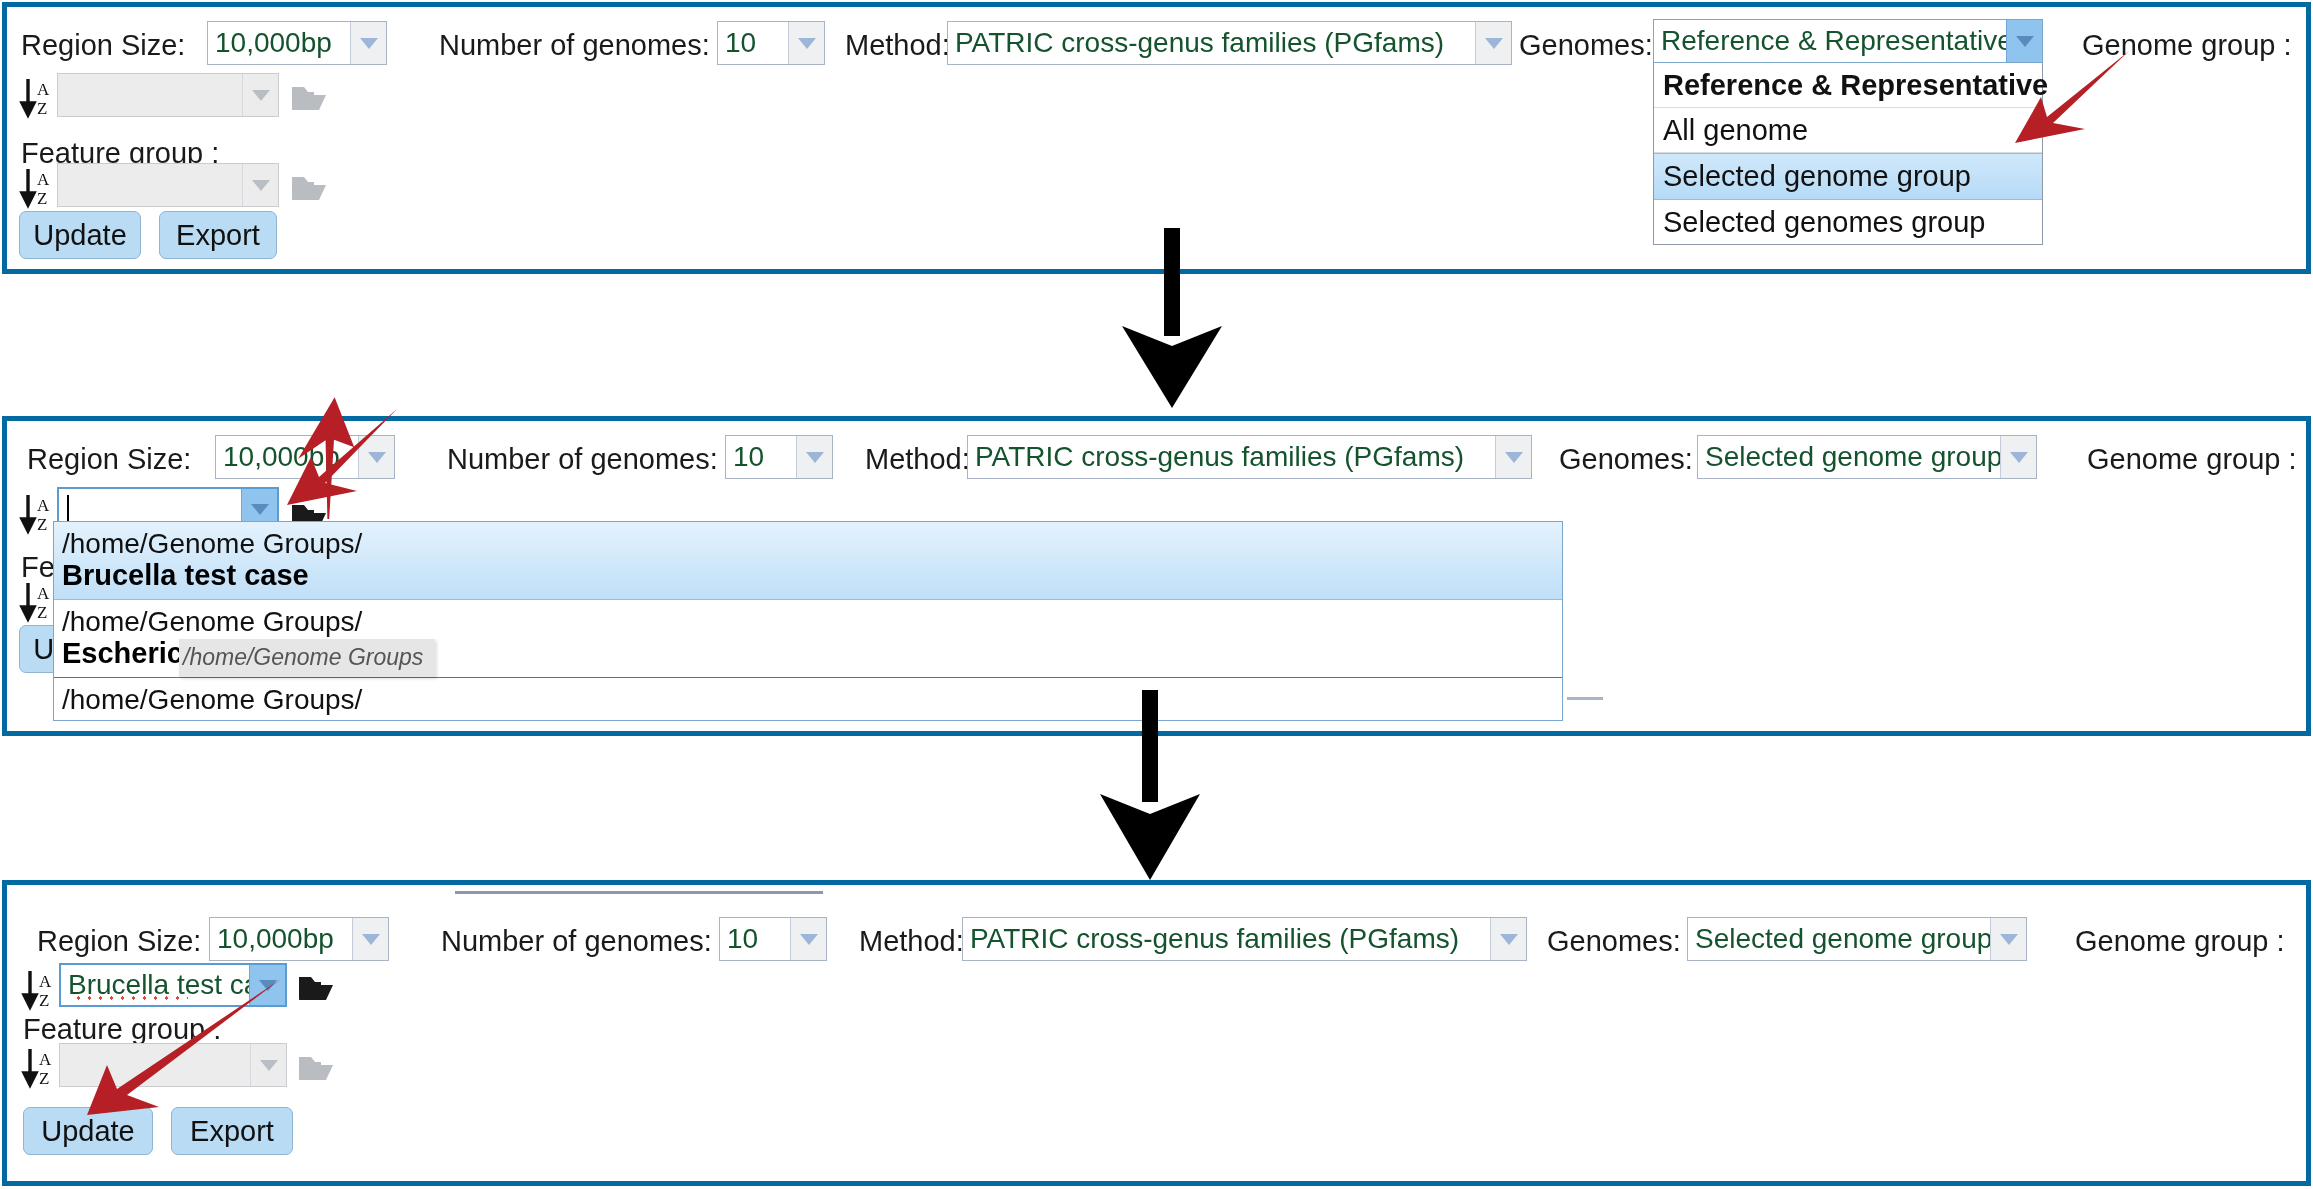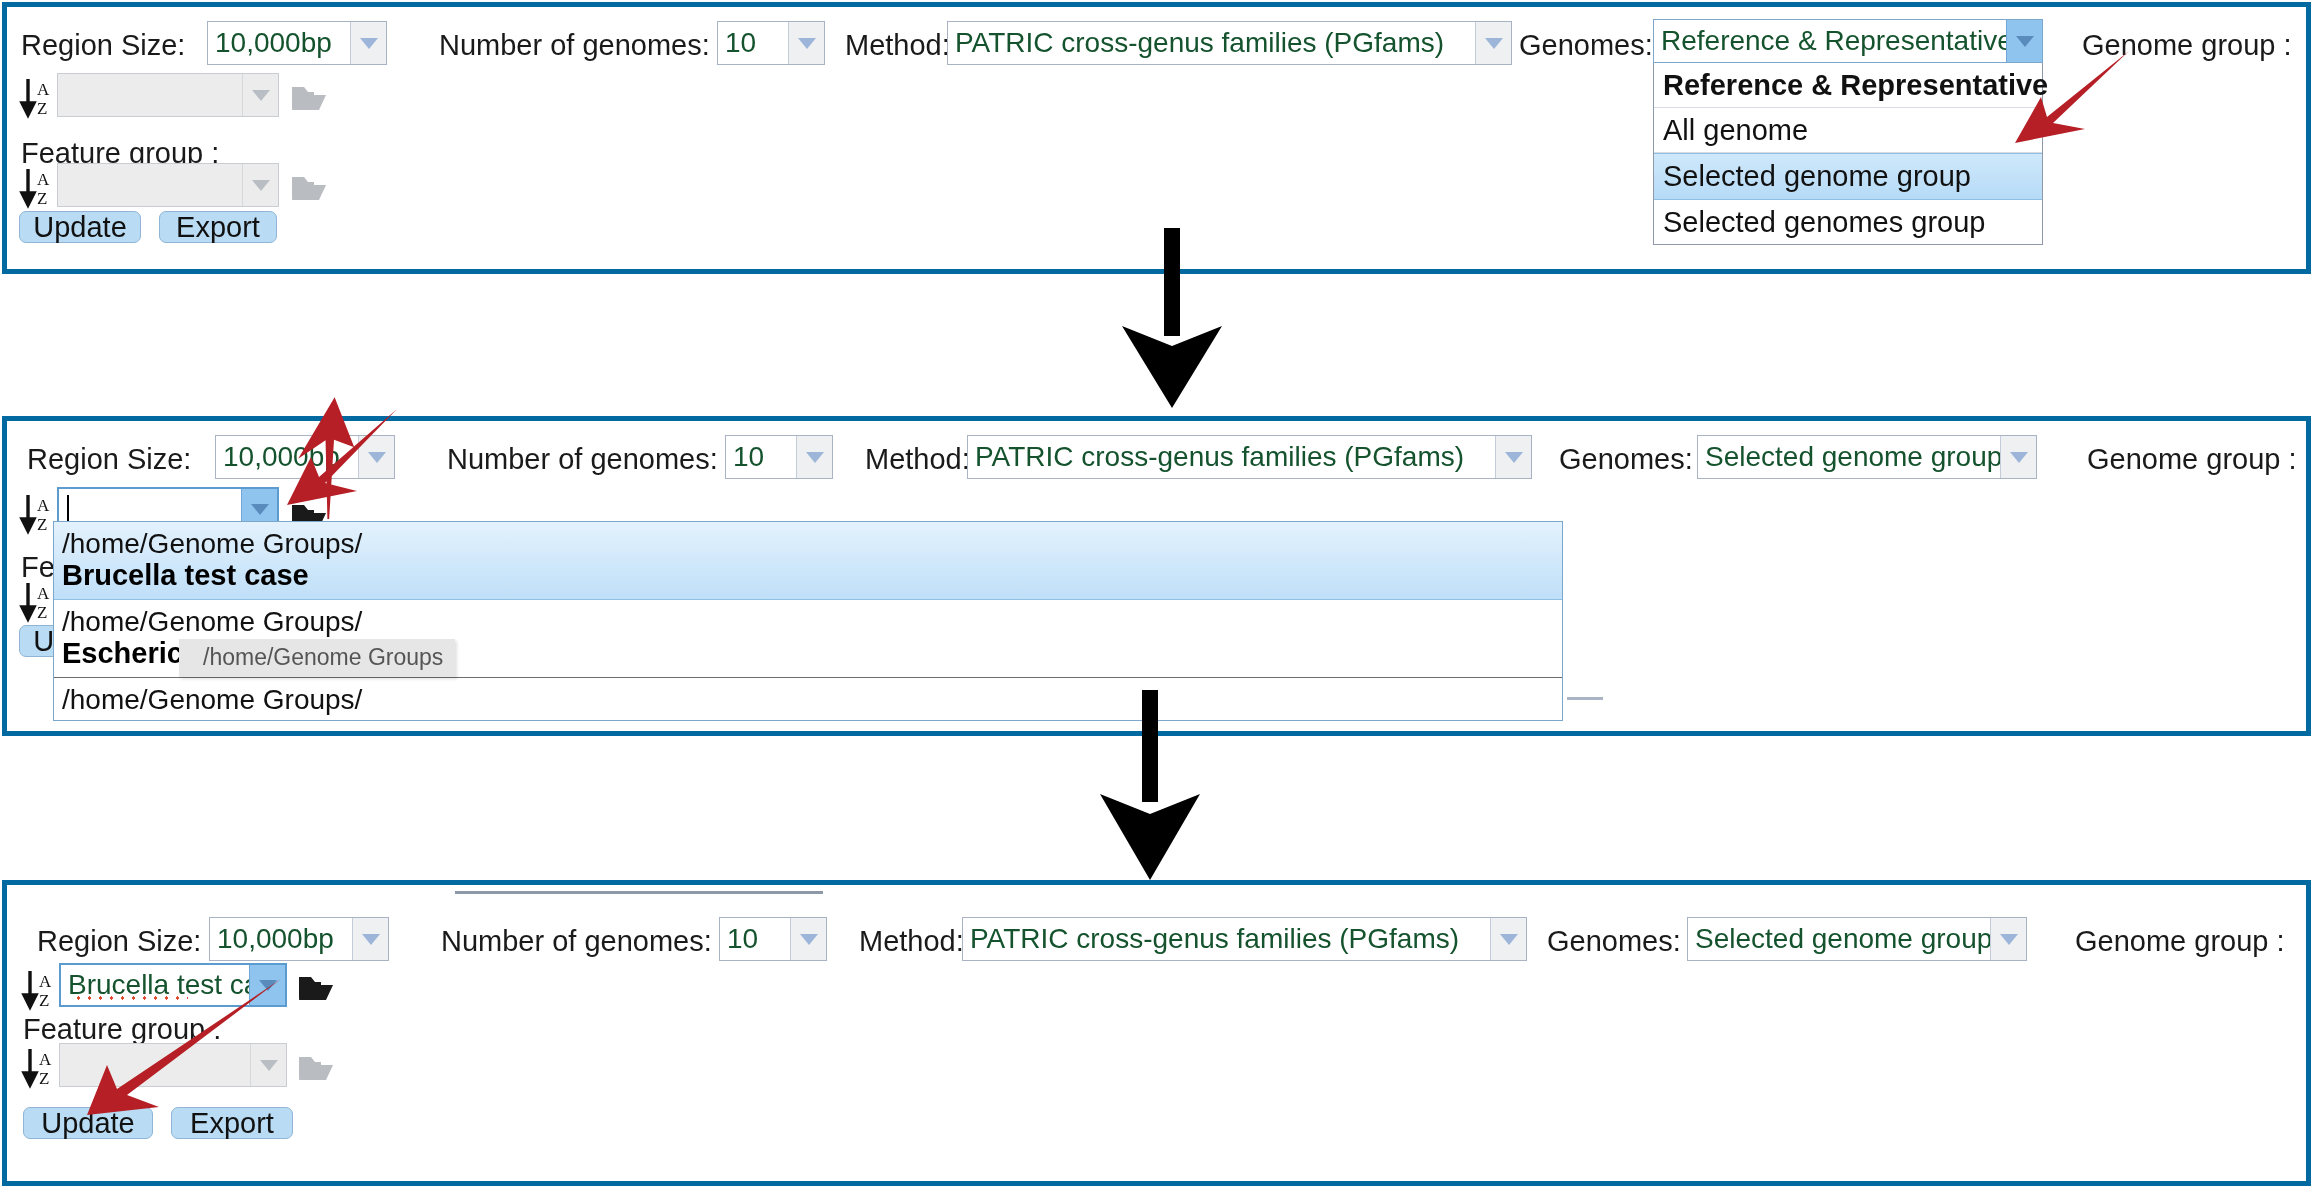--- a/index.html
+++ b/index.html
@@ -76,21 +76,21 @@
   }
   .sorticon svg{ display:block; }
 
   
   .folder{ position:absolute; width:38px; height:32px; }
   .folder svg{ display:block; }
 
   
   .btn{
     position:absolute;
-    height:32px;
+    height:48px;
     border:1px solid #8fb4d4;
     border-radius:7px;
     background:#b9dcf4;
     color:#111;
     font-size:29px;
     display:flex; align-items:center; justify-content:center;
     padding:0 14px;
   }
 
   
@@ -138,24 +138,25 @@
   }
   #group-autocomplete .ac.sel{
     background:linear-gradient(#e4f2fd,#bfdff8);
     border-bottom:1px solid #8fc0e4;
   }
   #ac-tooltip{
     position:absolute;
     background:#e6e6e6;
     color:#555;
     font-size:23px;
-    padding:5px 12px 6px 24px;
+    padding:5px 12px 6px 4px;
     white-space:nowrap;
     z-index:40;
     box-shadow:2px 2px 3px rgba(0,0,0,.12);
+    font-style:italic;
   }
 
   
   .stray{ position:absolute; background:#a9b4c4; }
 
   
   .squiggle{
     position:absolute;
     height:6px;
     background-image:radial-gradient(circle, #e04a2f 1.6px, rgba(0,0,0,0) 1.8px);

